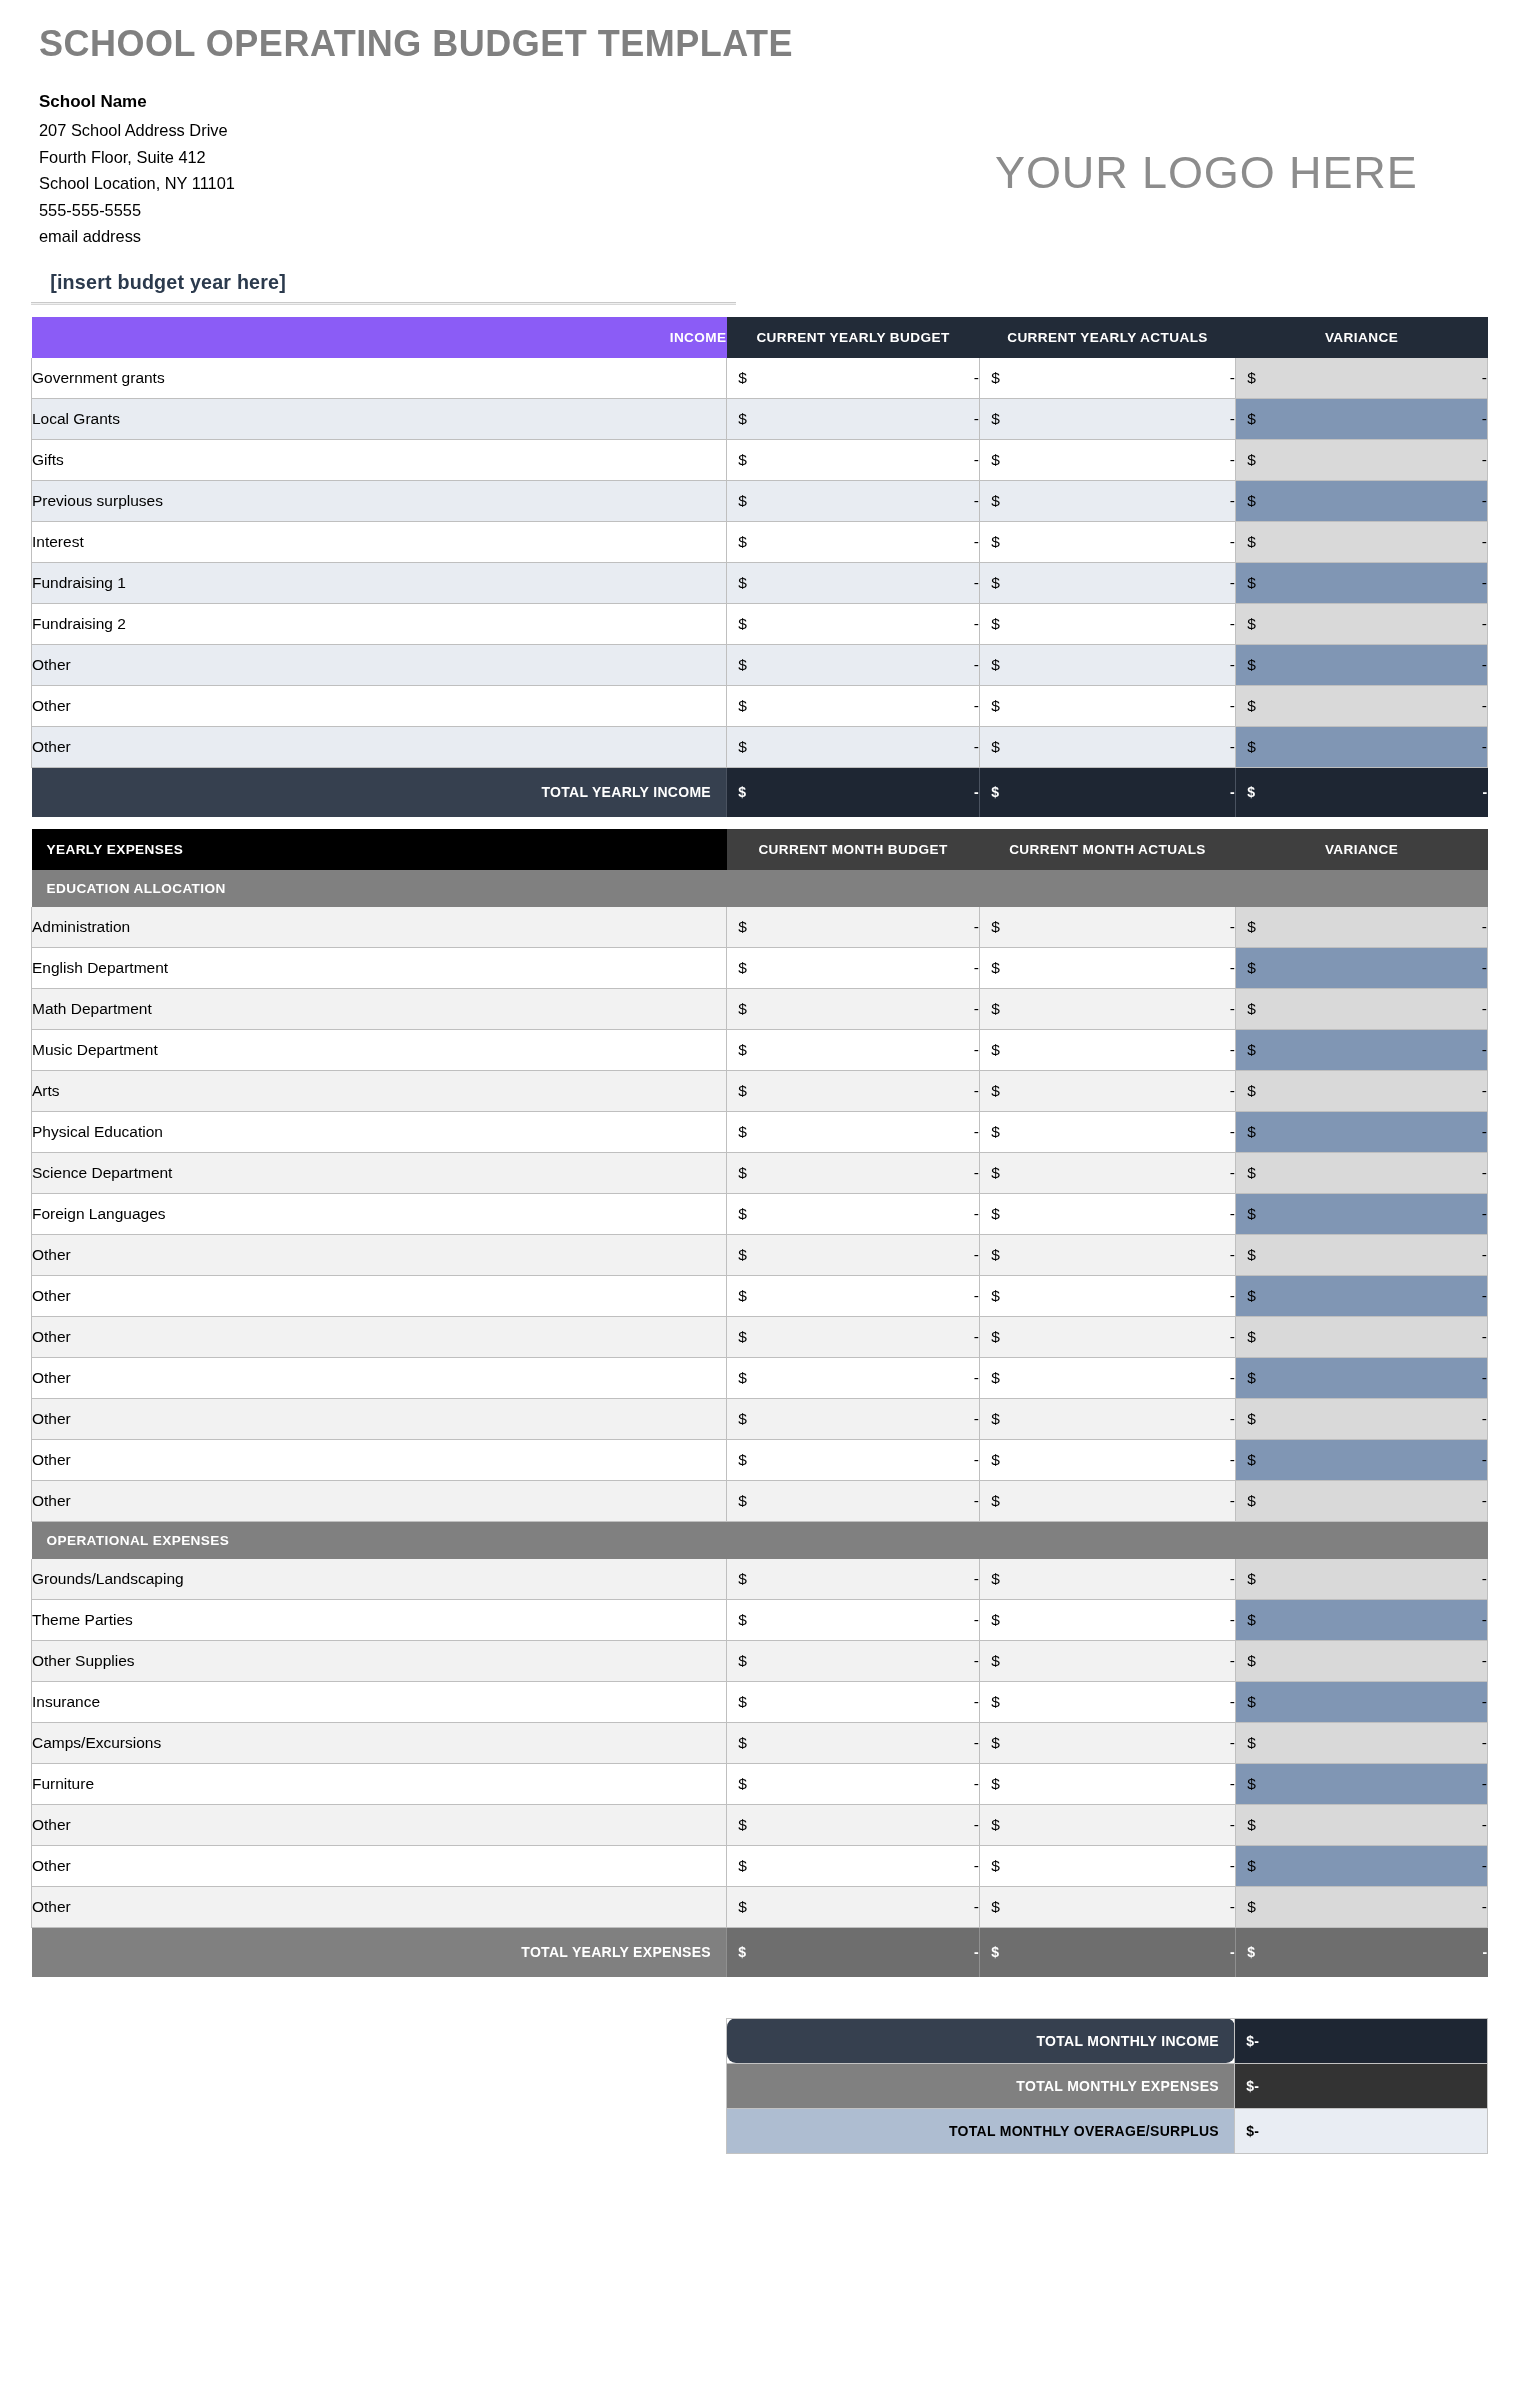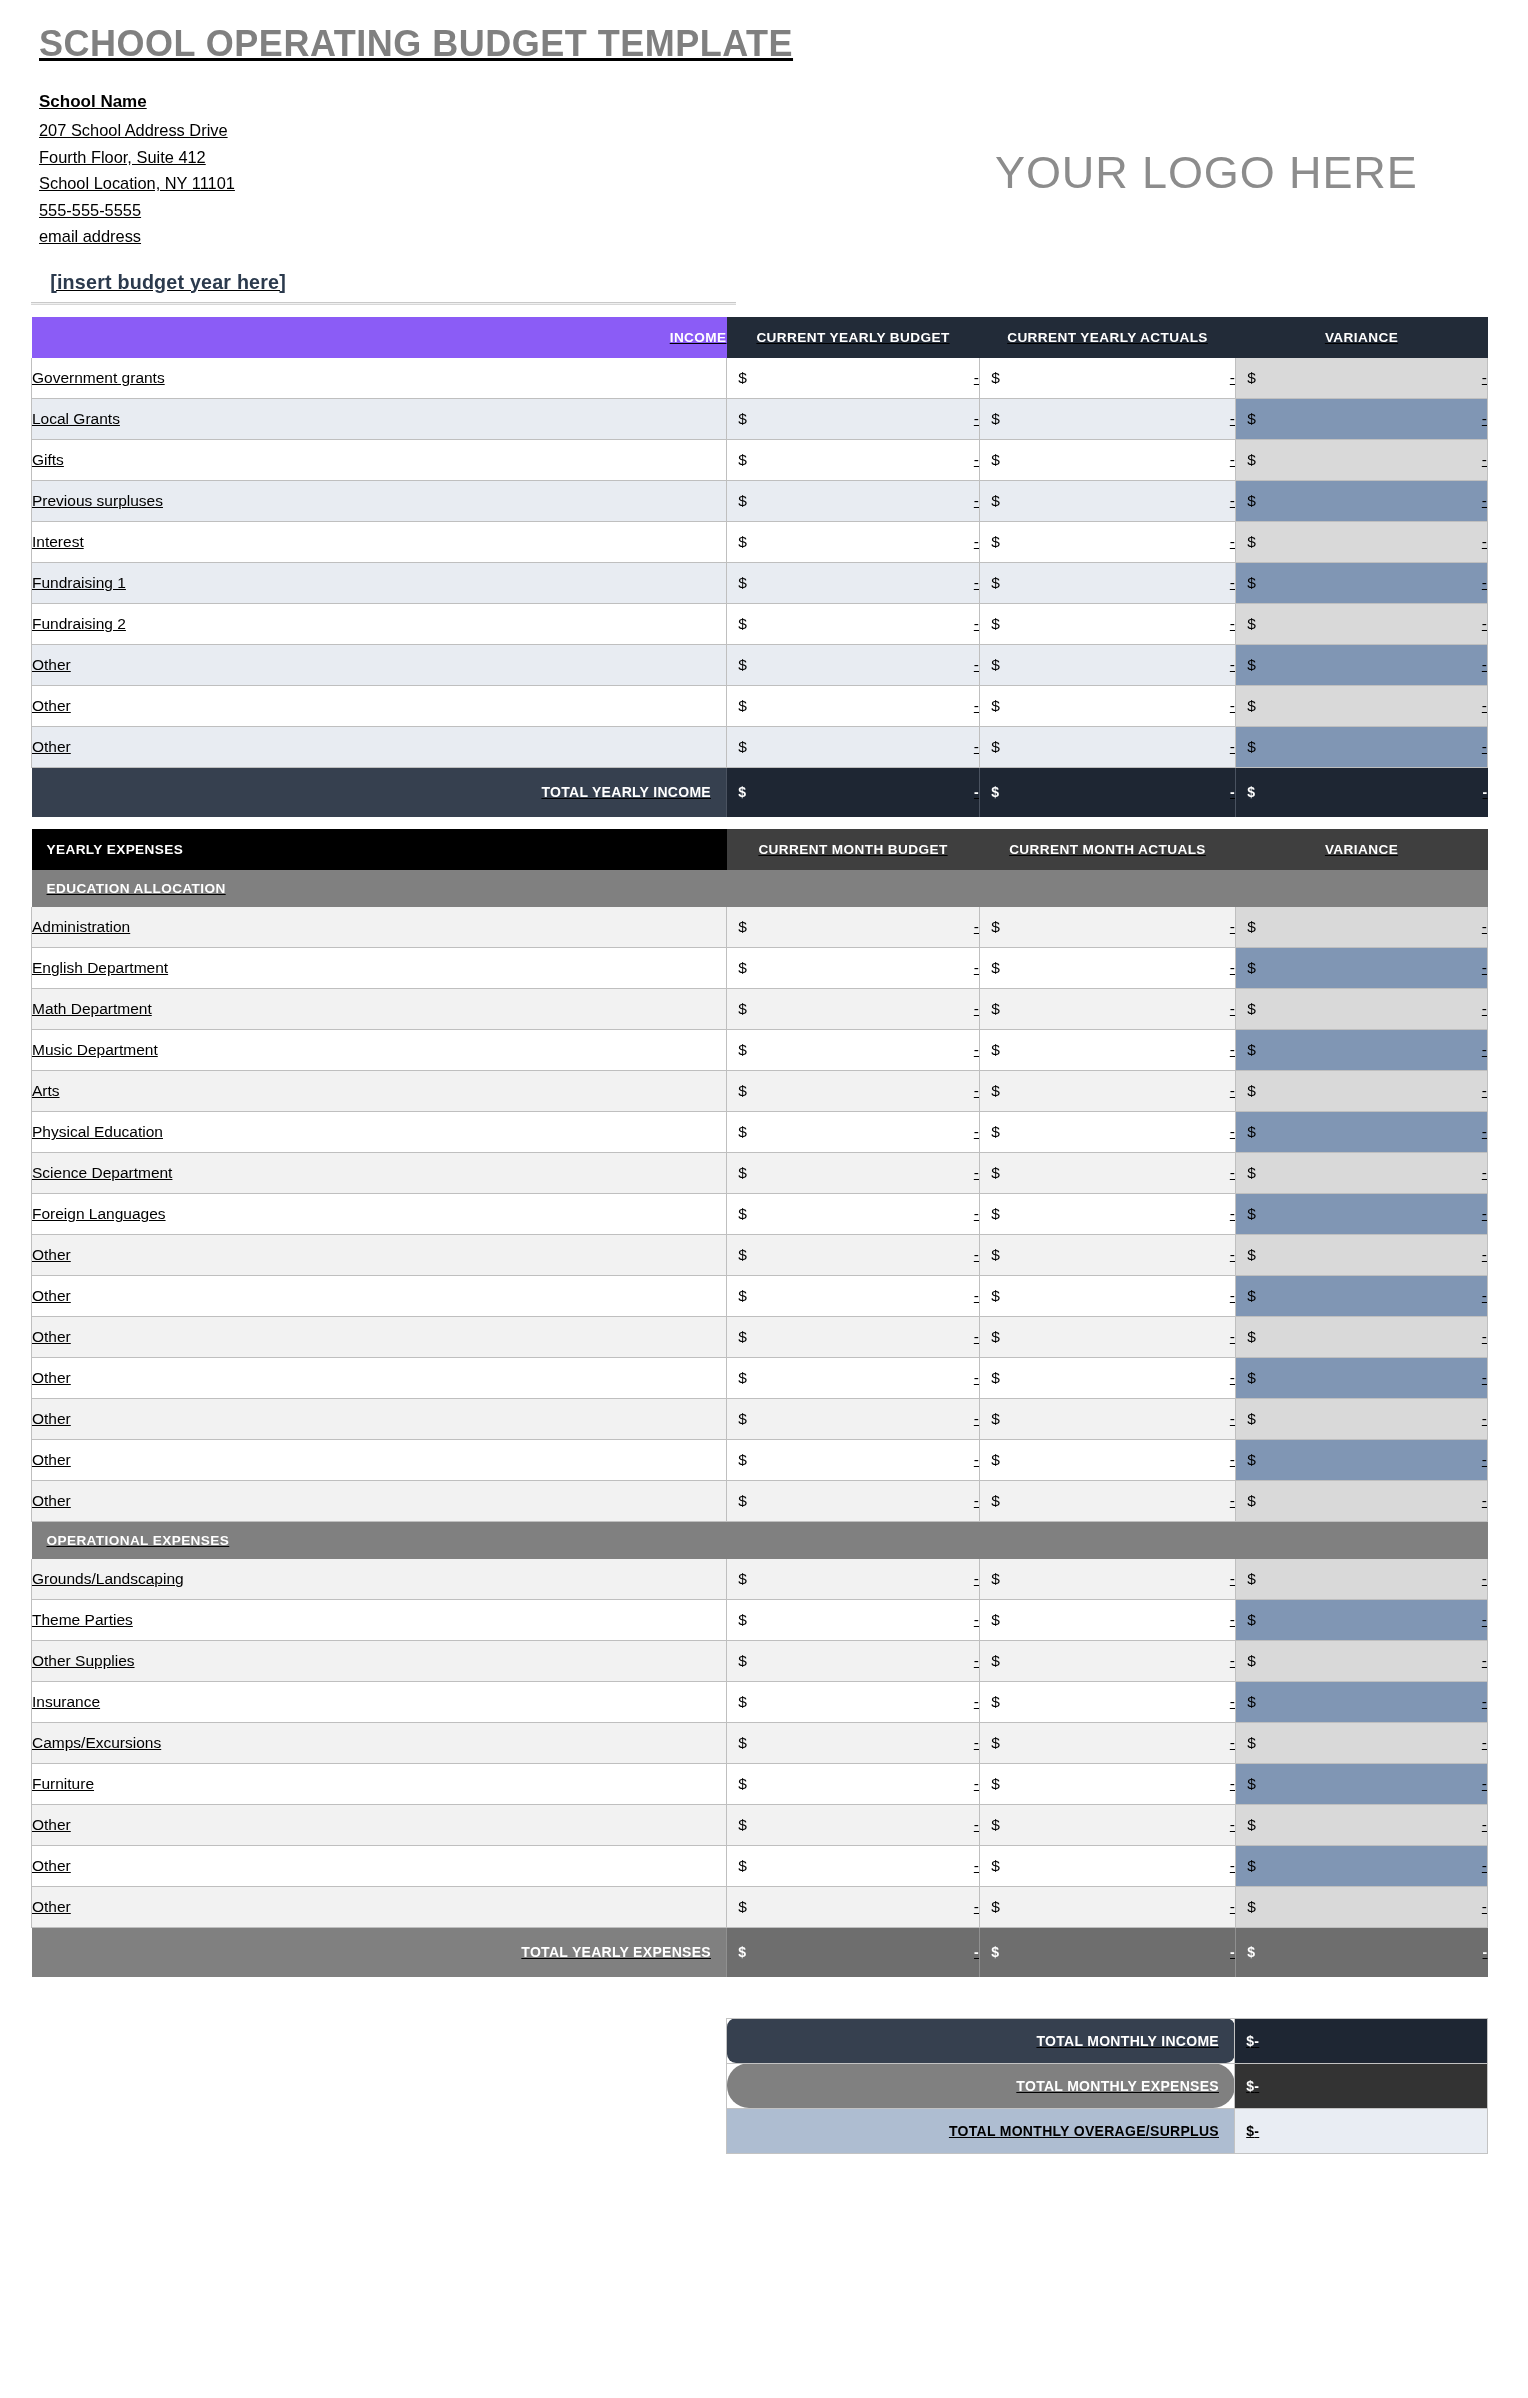--- a/index.html
+++ b/index.html
@@ -3,21 +3,21 @@
 <meta charset="utf-8">
 <style>
   * { box-sizing: border-box; margin: 0; padding: 0; }
   html, body {
     width: 1528px;
     background: #ffffff;
     font-family: "Liberation Sans", sans-serif;
   }
   body { padding: 0; }
 
-  .page { width: 1312px; min-height: 2399px; position: relative; background:#fff;text-decoration:underline; }
+  .page { width: 1312px; min-height: 2399px; position: relative; background:#fff; }
 
   
   .header-wrap { padding: 24px 0 0 39px; position: relative; }
   .doc-title {
     font-size: 36px;
     font-weight: bold;
     letter-spacing: 0.5px;
     color: #808080;
     line-height: 1.1;
     margin-bottom: 24px;
@@ -143,21 +143,21 @@
     font-size: 14px;
   }
   .summary col.s-label { width: 508px; }
   .summary col.s-val   { width: 253px; }
   .summary td { height: 45px; font-weight: bold; letter-spacing: 0.3px; }
   .summary td.s-label { text-align: right; padding-right: 15px; }
   .summary td.s-val { position: relative; padding: 0 13px 0 11.2px; }
 
   .sum-income  .s-label { background: #36404f; color: #ffffff; border-radius: 9px; }
   .sum-income  .s-val   { background: #1e2633; color: #fff; }
-  .sum-expense .s-label { background: #808080; color: #fff; border-radius: 22px; }
+  .sum-expense .s-label { background: #808080; color: #fff; }
   .sum-expense .s-val   { background: #333333; color: #fff; }
   .sum-net     .s-label { background: #aebdd1; color: #000; }
   .sum-net     .s-val   { background: #e9edf3; color: #000; }
 
   .summary tr td { border-bottom: 0.9px solid #c3c3c3; }
   .summary tr td.s-label { border-left: 0.9px solid #c3c3c3; }
   .summary tr td.s-val { border-left: 0.9px solid #c3c3c3; border-right: 0.9px solid #c3c3c3; }
   .summary tr:first-child td { border-top: 0.9px solid #c3c3c3; }
 </style>
 </head>

